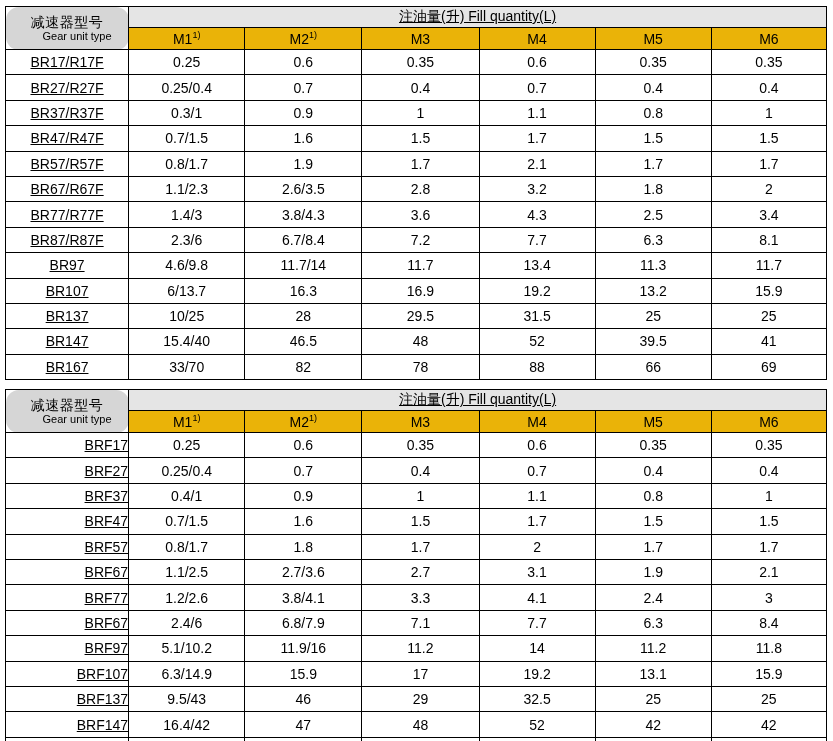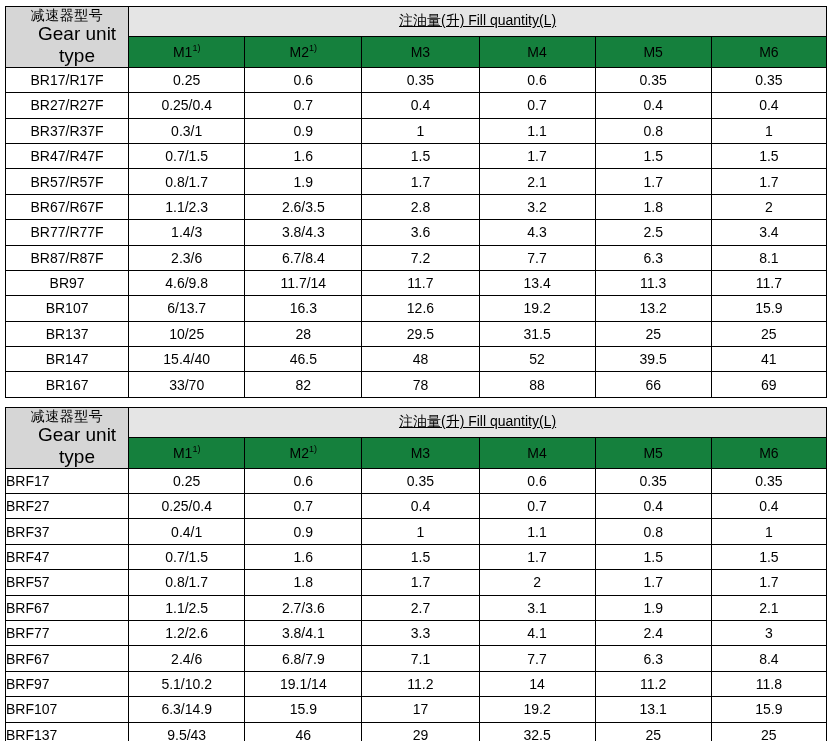--- a/index.html
+++ b/index.html
@@ -35,55 +35,57 @@
     font-weight: normal;
     font-size: 14px;
   }
   .hdr-left {
     background: #d6d6d6;
     width: 123px;
     height: 41px;
     line-height: 1.15;
     font-size: 13.5px;
     padding: 1px 2px;
+    border-radius: 13px;
   }
   .hdr-left .cn {
     display: block;
     font-size: 14px;
     letter-spacing: 0.5px;
   }
   .hdr-left .en {
     display: block;
-    font-size: 19px;
+    font-size: 11px;
     padding-left: 20px;
   }
   .hdr-top {
     background: #e5e5e5;
     height: 20px;
     font-size: 14px;
     text-decoration: underline;
   }
   .hdr-sub {
-    background: #15803d;
+    background: #eab308;
     height: 21px;
     font-size: 13.5px;
     margin-top: 24px;
   }
   .hdr-sub sup {
     font-size: 9px;
     vertical-align: super;
   }
   td.rowhead {
     height: 24.4px;
     font-size: 14px;
     text-align: left;
     padding-left: 7px;
+    text-decoration: underline;
   }
   td.rowhead.center {
-    text-align: left;
+    text-align: right;
     padding-left: 0;
   }
   td.val {
     height: 24.4px;
     font-size: 13.5px;
   }
 </style>
 </head>
 <body>
 
@@ -194,21 +196,21 @@
         <td class="val">11.7/14</td>
         <td class="val">11.7</td>
         <td class="val">13.4</td>
         <td class="val">11.3</td>
         <td class="val">11.7</td>
       </tr>
       <tr>
         <td class="rowhead">BR107</td>
         <td class="val">6/13.7</td>
         <td class="val">16.3</td>
-        <td class="val">12.6</td>
+        <td class="val">16.9</td>
         <td class="val">19.2</td>
         <td class="val">13.2</td>
         <td class="val">15.9</td>
       </tr>
       <tr>
         <td class="rowhead">BR137</td>
         <td class="val">10/25</td>
         <td class="val">28</td>
         <td class="val">29.5</td>
         <td class="val">31.5</td>
@@ -331,21 +333,21 @@
         <td class="val">2.4/6</td>
         <td class="val">6.8/7.9</td>
         <td class="val">7.1</td>
         <td class="val">7.7</td>
         <td class="val">6.3</td>
         <td class="val">8.4</td>
       </tr>
       <tr>
         <td class="rowhead center">BRF97</td>
         <td class="val">5.1/10.2</td>
-        <td class="val">19.1/14</td>
+        <td class="val">11.9/16</td>
         <td class="val">11.2</td>
         <td class="val">14</td>
         <td class="val">11.2</td>
         <td class="val">11.8</td>
       </tr>
       <tr>
         <td class="rowhead center">BRF107</td>
         <td class="val">6.3/14.9</td>
         <td class="val">15.9</td>
         <td class="val">17</td>

